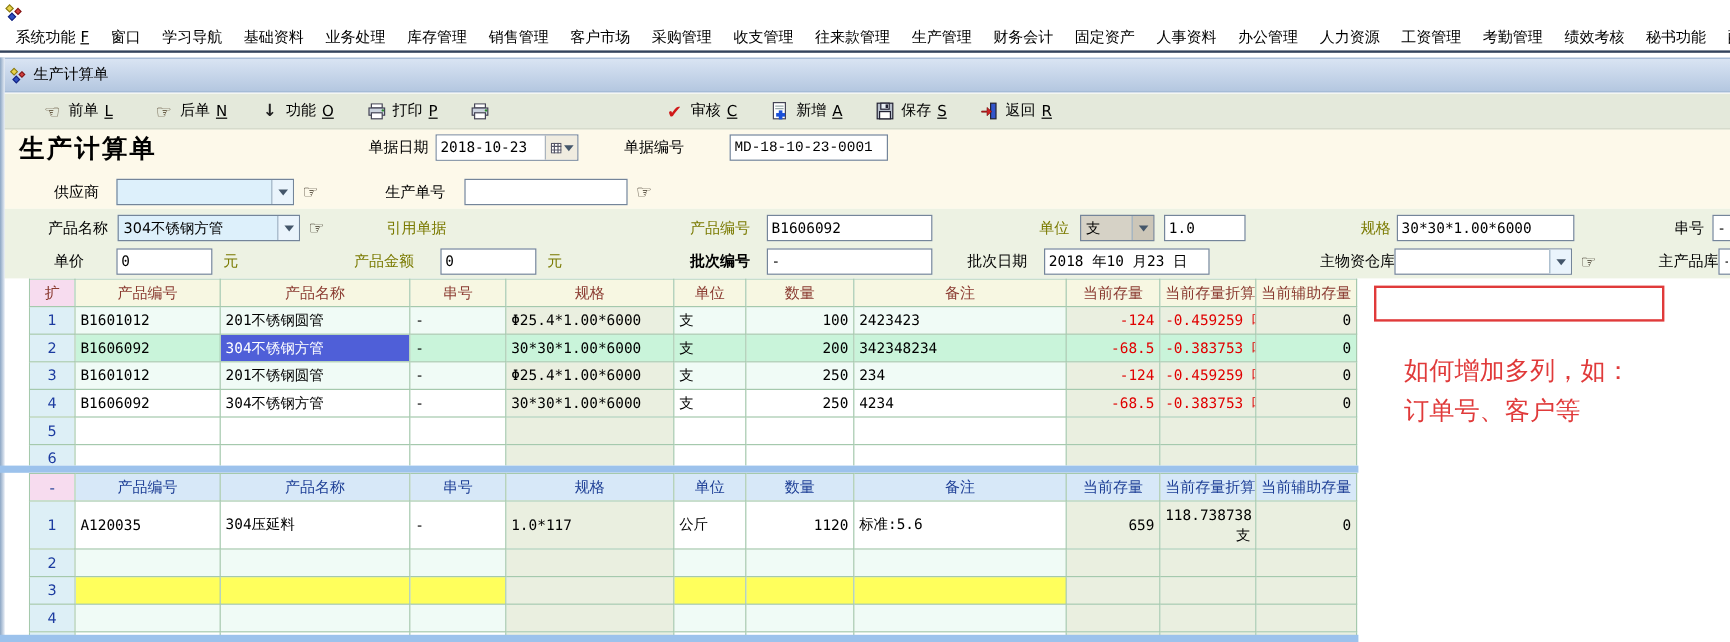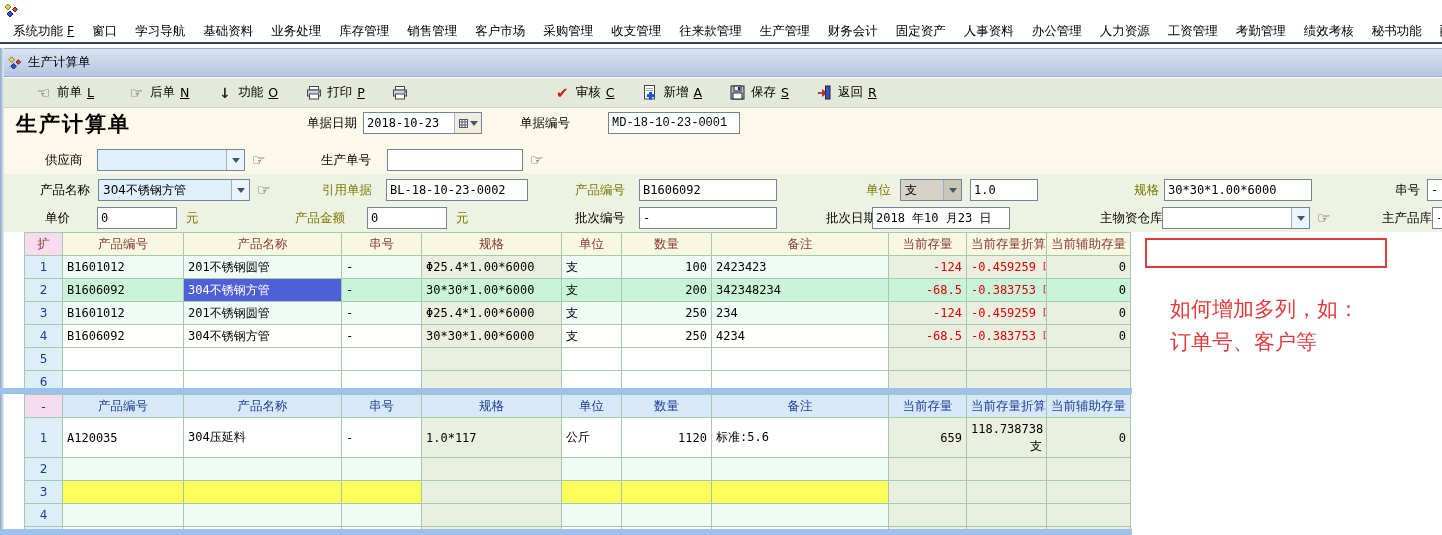--- a/index.html
+++ b/index.html
@@ -228,21 +228,20 @@
     <span class="combo" style="width:152px;">
       <span class="combo-val">304不锈钢方管</span>
       <span class="combo-btn">
           <i class="tri"></i>
         </span>
     </span>
     <span class="hand">☞</span>
   </div>
   <div class="fg" style="left:302px;top:179px;">
     <span class="lbl olive" style="width:58px;margin-left:20px;">引用单据</span>
-    <input class="fld" style="width: 142px;" value="BL-18-10-23-0002">
   </div>
   <div class="fg" style="left:575px;top:179px;">
     <span class="lbl olive" style="width:58px;">产品编号</span>
     <input class="fld" style="width: 138px;" value="B1606092">
   </div>
   <div class="fg" style="left:866px;top:179px;">
     <span class="lbl olive" style="width:28px;">单位</span>
     <span class="combo gray" style="width:62px;">
       <span class="combo-val">支</span>
       <span class="combo-btn">
@@ -264,24 +263,24 @@
     <span class="lbl" style="width:46px;">单价</span>
     <input class="fld" style="width: 80px;" value="0">
     <span class="suffix">元</span>
   </div>
   <div class="fg" style="left:295px;top:207px;">
     <span class="lbl olive" style="width:66px;">产品金额</span>
     <input class="fld" style="width: 80px;" value="0">
     <span class="suffix">元</span>
   </div>
   <div class="fg" style="left:575px;top:207px;">
-    <span class="lbl" style="width:58px;">批次编号</span>
+    <span class="lbl" style="width:58px;font-weight:bold;">批次编号</span>
     <input class="fld" style="width: 138px;" value="-">
   </div>
-  <div class="fg" style="left:826px;top:207px;">
+  <div class="fg" style="left:806px;top:207px;gap:18px;">
     <span class="lbl" style="width:40px;">批次日期</span>
     <input class="fld" style="width: 138px;" value="2018 年10 月23 日">
   </div>
   <div class="fg" style="left:1100px;top:207px;">
     <span class="lbl" style="width:56px;">主物资仓库</span>
     <span class="combo" style="width:148px;background:#fff;">
       <span class="combo-val"></span>
       <span class="combo-btn">
           <i class="tri"></i>
         </span>

